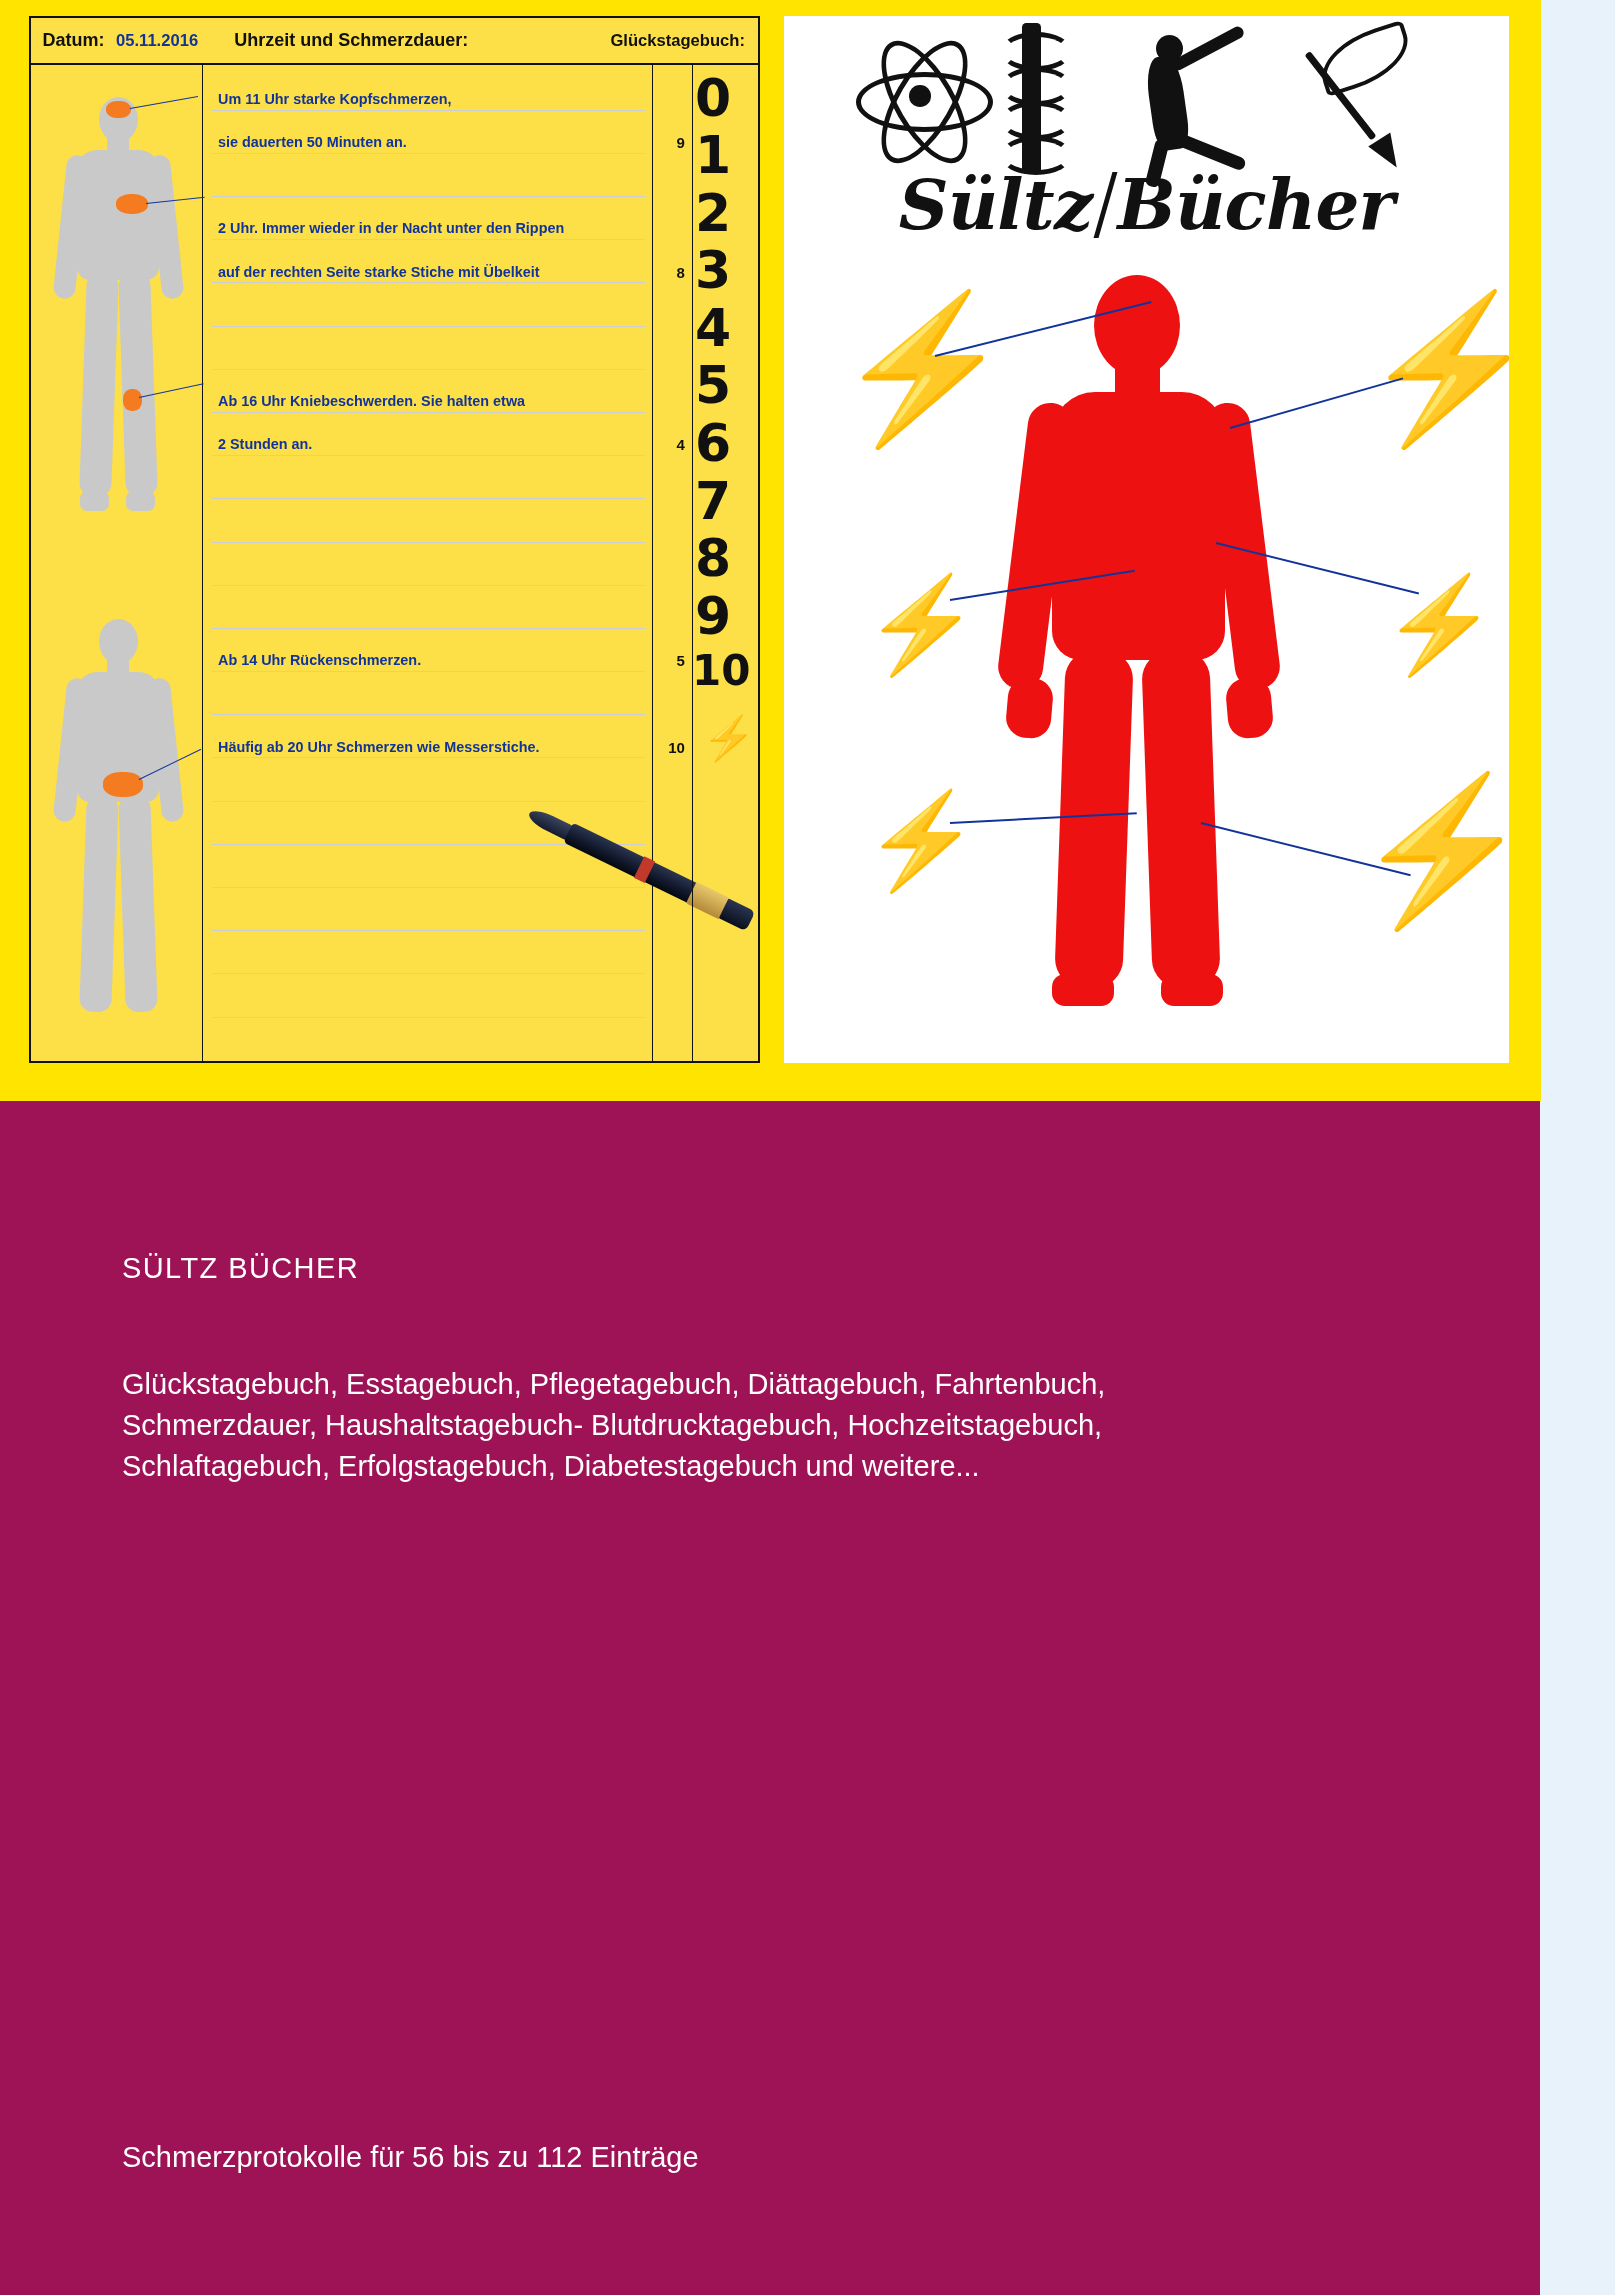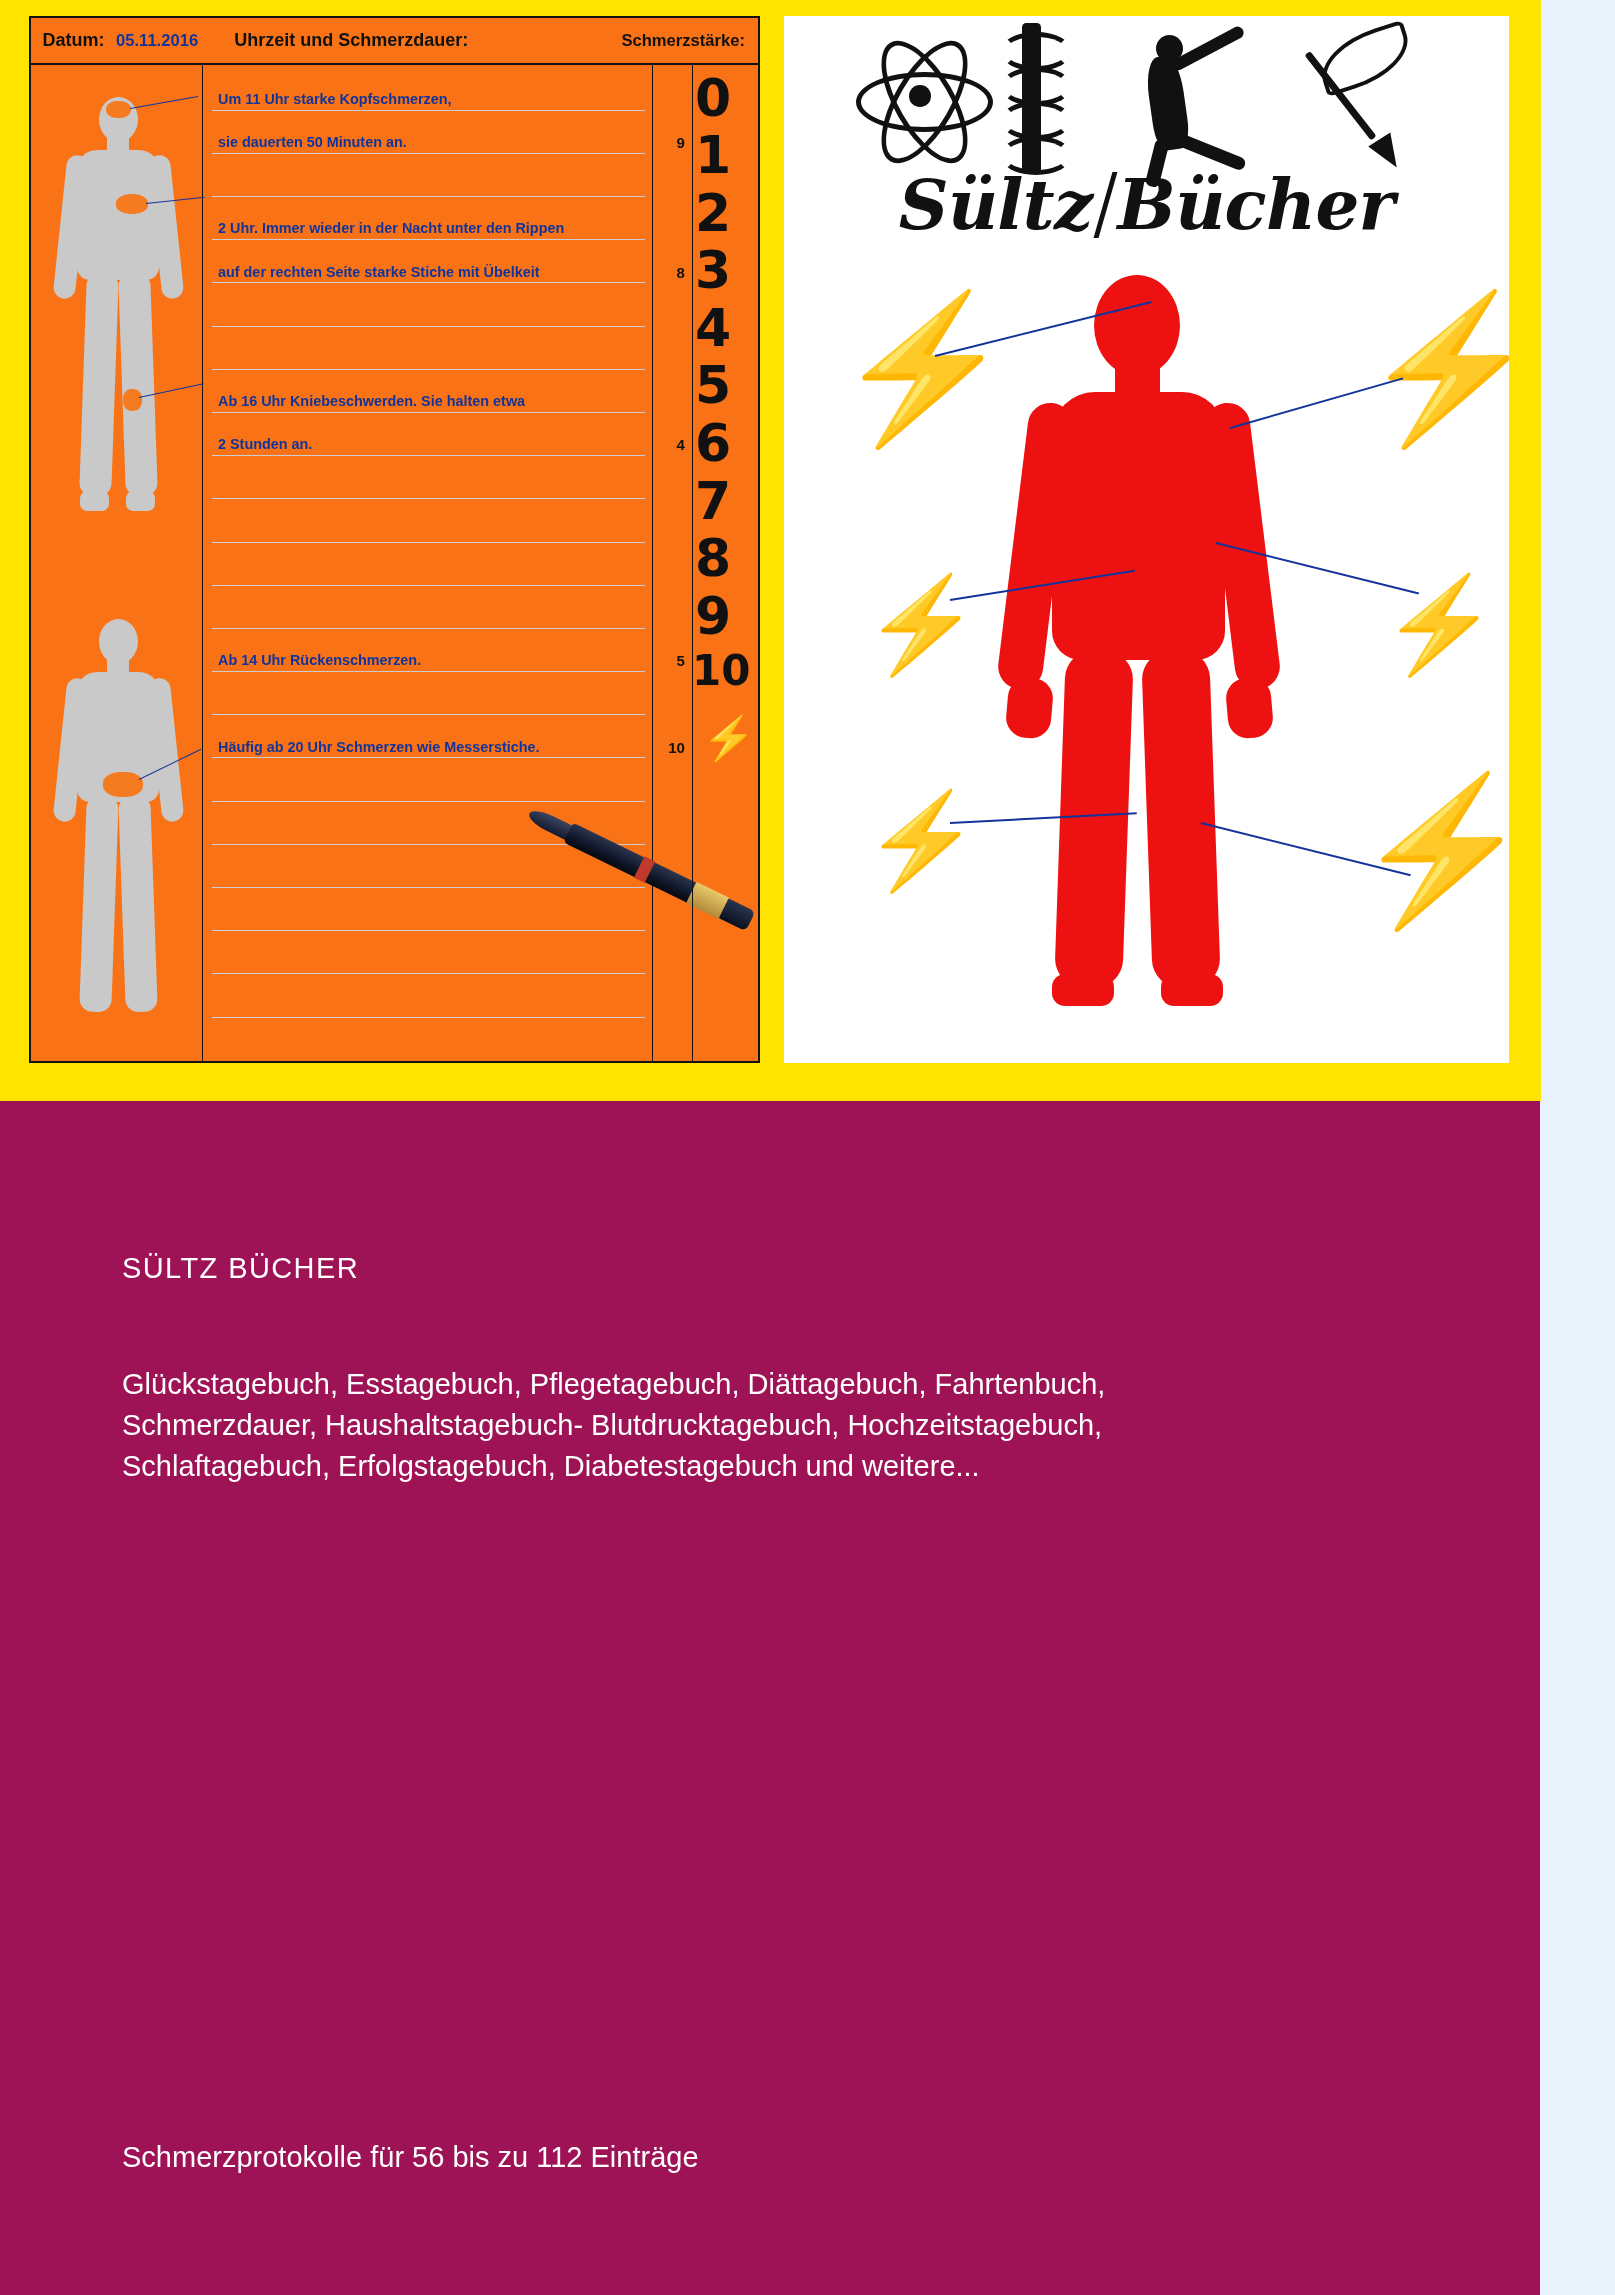--- a/index.html
+++ b/index.html
@@ -35,21 +35,21 @@
     width: 774px;
     height: 1101px;
     background: #ffe400;
     box-sizing: border-box;
     padding: 16px 14.4px 29px 29px;
   }
   .protocol-sheet {
     position: relative;
     width: 731px;
     height: 1047px;
-    background: #f97316;
+    background: #fde047;
     border: 2.2px solid #111;
     box-sizing: border-box;
     overflow: hidden;
   }
   .sheet-header {
     position: relative;
     height: 45px;
     border-bottom: 2.2px solid #111;
     display: flex;
     align-items: center;
@@ -483,21 +483,21 @@
 
   <div class="cover-image-band">
 
     <div class="left-panel">
       <div class="protocol-sheet">
 
         <div class="sheet-header">
           <span class="hdr-date-label">Datum:</span>
           <span class="hdr-date-value">05.11.2016</span>
           <span class="hdr-time">Uhrzeit und Schmerzdauer:</span>
-          <span class="hdr-strength">Schmerzstärke:</span>
+          <span class="hdr-strength">Glückstagebuch:</span>
         </div>
 
         <div class="sheet-body">
 
           <div class="body-figure-col">
 
             <div class="fig-wrap" style="top:14.4px;left:0;height:504px;">
               <div class="body-silhouette" style="left:68px;top:17.3px;width:39px;height:45px;border-radius:50%;"></div>
               <div class="body-silhouette" style="left:76px;top:58px;width:21.6px;height:16px;"></div>
               <div class="body-silhouette" style="left:46px;top:71px;width:82px;height:130px;border-radius:20px 20px 13px 13px;"></div>

